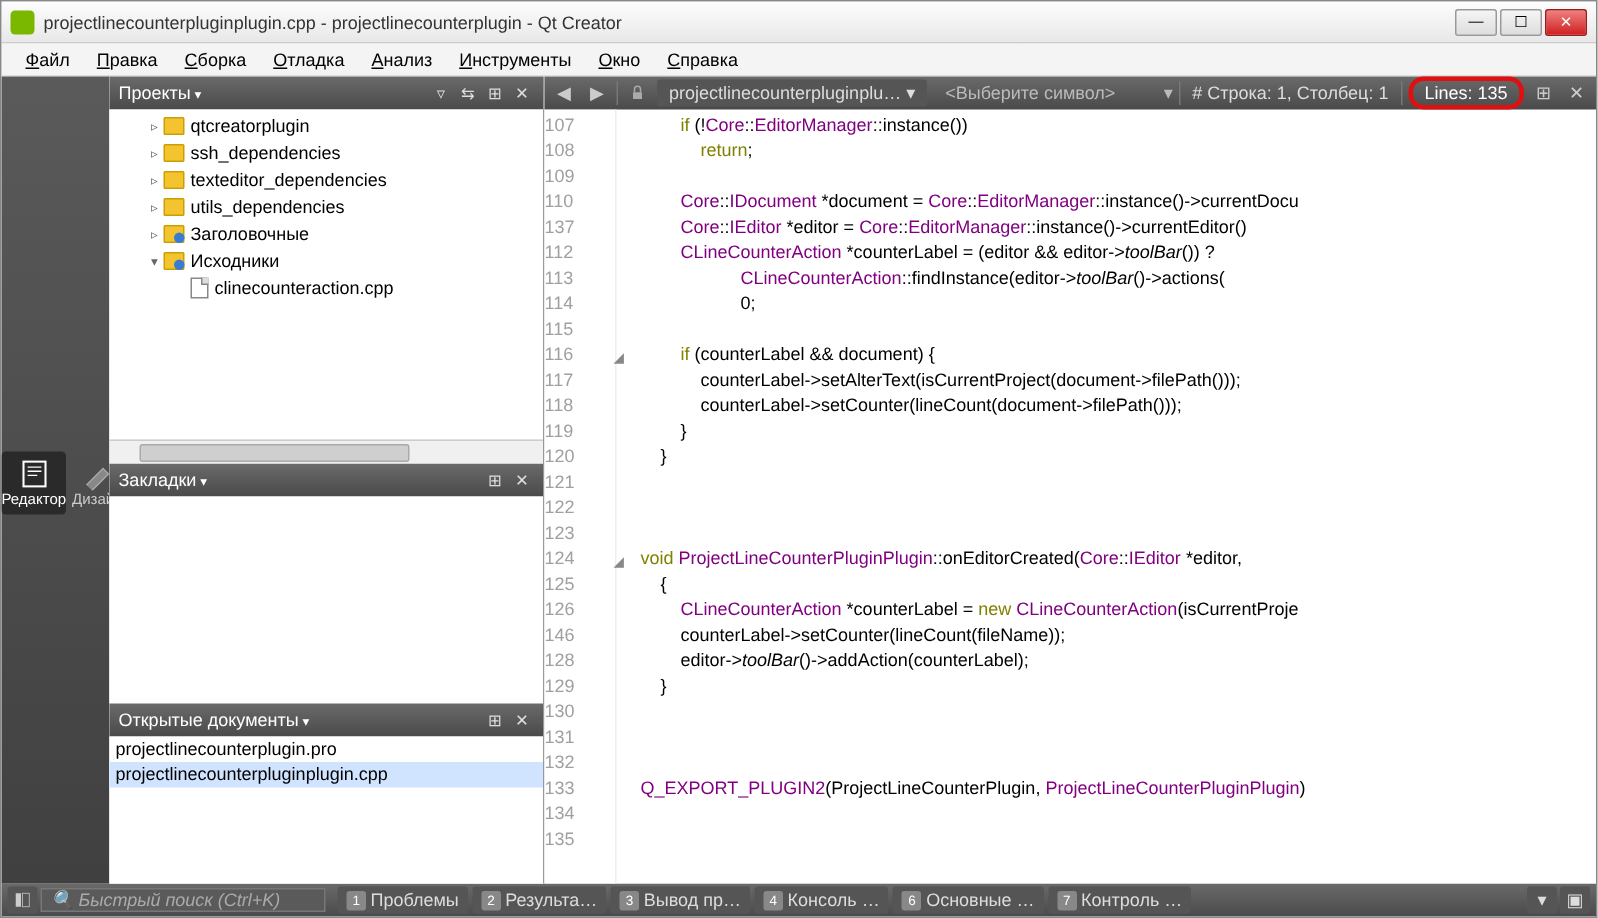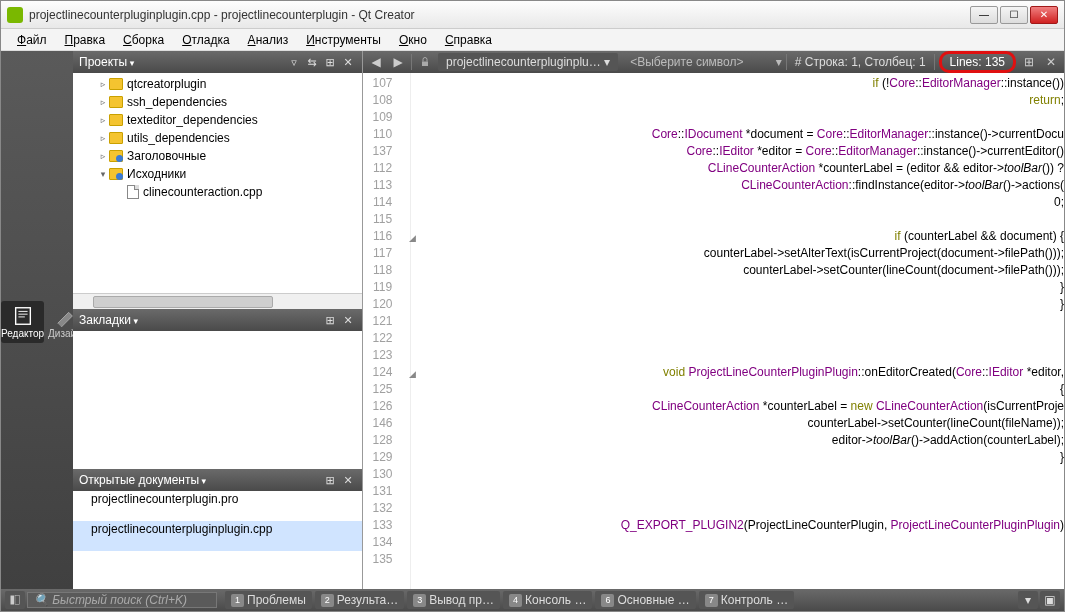--- a/index.html
+++ b/index.html
@@ -39,37 +39,37 @@
 .file-ic { width: 12px; height: 14px; background: #fff; border: 1px solid #888; margin-right: 4px; position: relative; }
 .file-ic::before { content: ""; position: absolute; right: -1px; top: -1px; width: 4px; height: 4px; background: #ddd; border-left: 1px solid #888; border-bottom: 1px solid #888; }
 .scrollbar-h { height: 16px; background: #f0f0f0; border-top: 1px solid #ccc; position: relative; }
 .scrollbar-h .thumb { position: absolute; left: 20px; top: 2px; height: 12px; width: 180px; background: #cfcfcf; border: 1px solid #aaa; border-radius: 2px; }
 
 .bookmarks { height: 160px; display: flex; flex-direction: column; }
 .bookmarks .body { flex: 1; background: #fff; }
 
 .opendocs { height: 120px; display: flex; flex-direction: column; }
 .opendocs .body { flex: 1; background: #fff; }
-.doc-row { height: 30px; padding: 1px 18px; cursor: pointer; }
+.doc-row { height: 17px; padding: 1px 4px; cursor: pointer; }
 .doc-row.sel { background: #d0e4ff; }
 
 .editor-area { flex: 1; display: flex; flex-direction: column; background: #fff; }
 .editor-toolbar { height: 22px; background: linear-gradient(#6a6a6a,#4a4a4a); display: flex; align-items: center; color: #ddd; font-size: 11px; padding: 0 4px; gap: 4px; }
 .etbtn { width: 18px; height: 18px; display: flex; align-items: center; justify-content: center; cursor: pointer; color: #ccc; }
 .etsep { width: 1px; height: 16px; background: #777; }
 .et-file { background: #555; padding: 2px 8px; border-radius: 2px; cursor: pointer; max-width: 200px; overflow: hidden; white-space: nowrap; }
 .et-symbol { color: #bbb; cursor: pointer; flex: 1; padding-left: 8px; }
 .et-status { color: #ddd; padding: 0 4px; }
 .et-lines { border: 3px solid #e01010; border-radius: 10px; padding: 1px 8px; color: #fff; font-weight: normal; }
 
 .code-body { flex: 1; display: flex; overflow: hidden; font-family: "Consolas","Courier New",monospace; font-size: 13px; }
-.gutter { width: 48px; background: #fff; color: #a0a0a0; text-align: center; padding: 2px 8px 2px 0; line-height: 17px; border-right: 1px solid #eee; }
+.gutter { width: 48px; background: #fff; color: #a0a0a0; text-align: left; padding: 2px 8px 2px 0; line-height: 17px; border-right: 1px solid #eee; }
 .gutter .ln { height: 17px; position: relative; }
 .fold-mark { position: absolute; right: -14px; top: 2px; color: #888; font-size: 9px; }
-.code-lines { flex: 1; padding: 2px 0 2px 16px; line-height: 17px; white-space: pre; overflow: hidden; text-align: right; }
+.code-lines { flex: 1; padding: 2px 0 2px 16px; line-height: 17px; white-space: pre; overflow: hidden; }
 .code-lines .cl { height: 17px; }
 .kw { color: #808000; }
 .ty { color: #800080; }
 .it { font-style: italic; color: #000; }
 .nw { color: #808000; }
 
 .statusbar { height: 22px; background: linear-gradient(#6a6a6a,#4a4a4a); display: flex; align-items: center; color: #ddd; font-size: 11px; padding: 0 4px; gap: 2px; }
 .sb-btn { width: 20px; height: 18px; background: #555; display: flex; align-items: center; justify-content: center; cursor: pointer; border-radius: 2px; }
 .sb-search { width: 190px; height: 16px; background: #5a5a5a; border: 1px solid #777; color: #aaa; padding: 0 6px; display: flex; align-items: center; font-style: italic; }
 .sb-tab { display: flex; align-items: center; gap: 3px; padding: 0 6px; background: #555; height: 18px; cursor: pointer; border-radius: 2px; }

